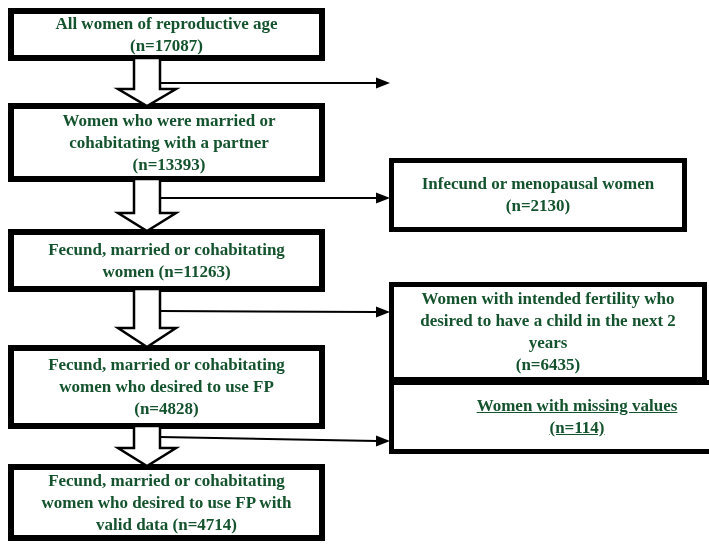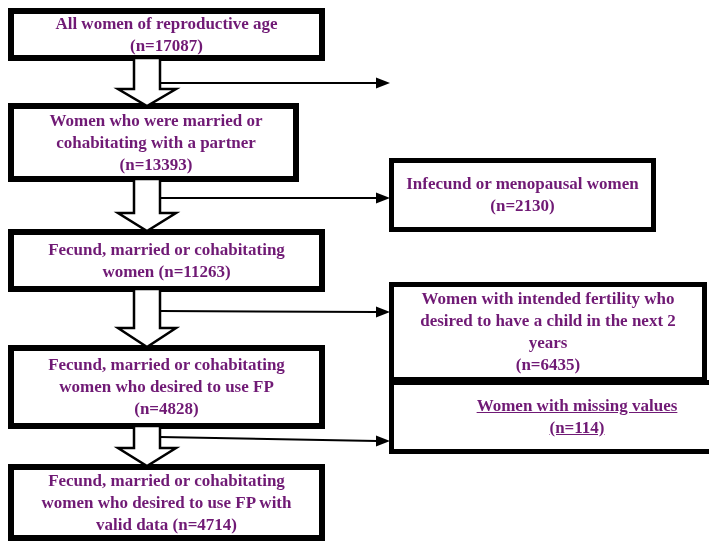--- a/index.html
+++ b/index.html
@@ -9,21 +9,21 @@
     height: 545px;
     background: #ffffff;
     font-family: "Liberation Serif", serif;
     overflow: hidden;
   }
   .box {
     position: absolute;
     box-sizing: border-box;
     background: #ffffff;
     border: 6px solid #000000;
-    color: #701a75;
+    color: #14532d;
     display: flex;
     align-items: center;
     justify-content: center;
     text-align: center;
     font-weight: bold;
     font-size: 17px;
     line-height: 22px;
     white-space: pre-line;
     z-index: 1;
     padding: 0 2px;
@@ -38,37 +38,37 @@
   }
 </style>
 </head>
 <body>
 
 <div class="canvas">
 
   <div class="box main" style="left:8px; top:8px; width:317px; height:53px;">All women of reproductive age
 (n=17087)</div>
 
-  <div class="box main" style="left:8px; top:103px; width:291px; height:79px;padding-left:7px;">Women who were married or
+  <div class="box main" style="left:8px; top:103px; width:317px; height:79px;padding-left:7px;">Women who were married or
 cohabitating with a partner
 (n=13393)</div>
 
   <div class="box main" style="left:8px; top:229px; width:317px; height:63px;">Fecund, married or cohabitating
 women (n=11263)</div>
 
   <div class="box main" style="left:8px; top:345px; width:317px; height:84px;">Fecund, married or cohabitating
 women who desired to use FP
 (n=4828)</div>
 
   <div class="box main" style="left:8px; top:464px; width:317px; height:77px;">Fecund, married or cohabitating
 women who desired to use FP with
 valid data (n=4714)</div>
 
 
-  <div class="box side" style="left:389px; top:158px; width:267px; height:74px;">Infecund or menopausal women
+  <div class="box side" style="left:389px; top:158px; width:298px; height:74px;">Infecund or menopausal women
 (n=2130)</div>
 
   <div class="box side" style="left:389px; top:274px; width:318px; height:100px;margin-top:8px;">Women with intended fertility who
 desired to have a child in the next 2
 years
 (n=6435)</div>
 
   <div class="box side" style="left:389px; top:380px; width:376px; height:74px;text-decoration:underline;">Women with missing values
 (n=114)</div>
 

